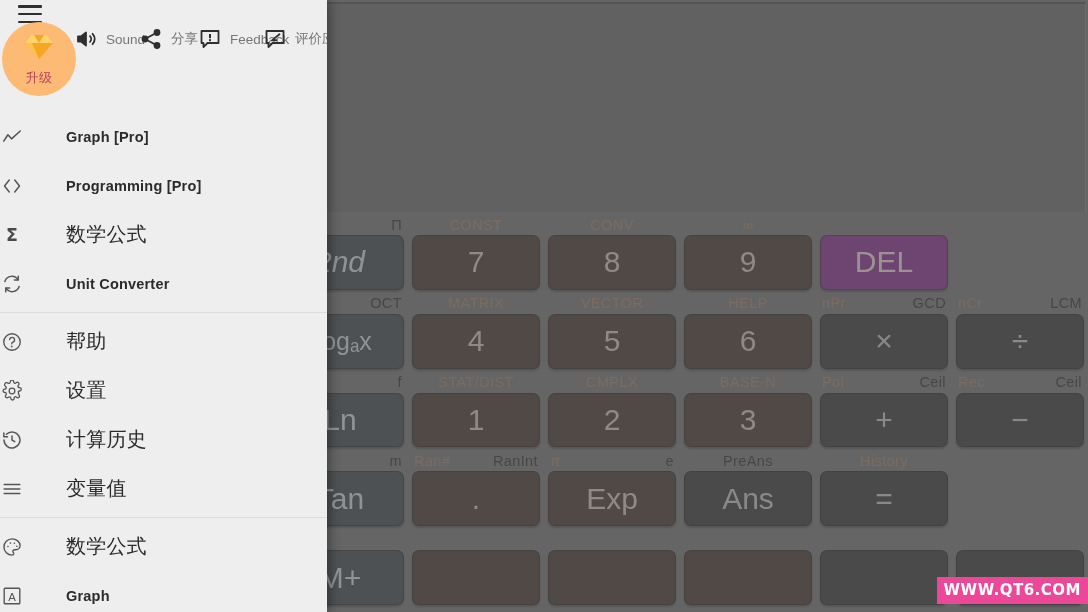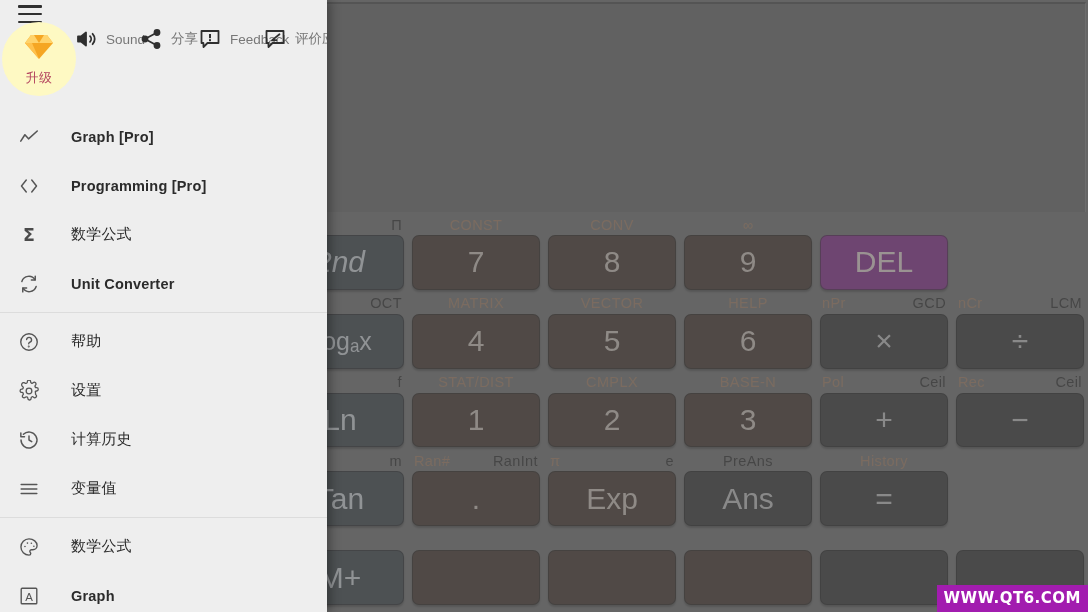--- a/index.html
+++ b/index.html
@@ -78,60 +78,60 @@
   #drawer-header { position: relative; height: 104px; flex: none; }
   #hamburger {
     position: absolute; left: 18px; top: 5px;
     width: 24px; height: 18px;
     display: flex; flex-direction: column; justify-content: space-between;
   }
   #hamburger i { display: block; height: 2.5px; background: #2f2f2f; border-radius: 1px; }
   #upgrade-badge {
     position: absolute; left: 2px; top: 22px;
     width: 74px; height: 74px; border-radius: 50%;
-    background: #fef9c3;
+    background: #fdba74;
     display: flex; flex-direction: column; align-items: center; justify-content: center;
   }
   #upgrade-badge .diamond { margin-top: 2px; }
   #upgrade-badge .badge-label {
     font-size: 13px; color: #b4455f; margin-top: 5px; letter-spacing: .5px;
   }
   #header-actions {
     position: absolute; left: 74px; top: 26px; right: 0;
     display: flex; align-items: flex-start;
   }
   .hdr-action {
     width: 65px; display: flex; flex-direction: row;
     align-items: center; gap: 8px; cursor: pointer;
   }
   .hdr-action .ico { height: 26px; display: flex; align-items: center; justify-content: center; }
   .hdr-action .cap { font-size: 13.5px; color: #777; white-space: nowrap; }
 
   #drawer-list { flex: 1; overflow: hidden; }
   .drawer-item {
     height: 49px; display: flex; align-items: center;
-    padding-left: 17px; cursor: pointer;
+    cursor: pointer; gap: 12px;
   }
   .drawer-item .di-ico {
     width: 24px; height: 24px; flex: none;
     display: flex; align-items: center; justify-content: center;
     color: #555;
   }
   .drawer-item .di-label {
     margin-left: 30px; font-size: 14.5px; color: #2b2b2b; font-weight: bold;
     letter-spacing: .2px;
   }
-  .drawer-item.cjk .di-label { font-weight: normal; font-size: 15px; }
+  .drawer-item.cjk .di-label { font-weight: normal; font-size: 20px; }
   .drawer-divider { height: 1px; background: #dcdcdc; margin: 4px 0; }
   .grp-pad-top { height: 8px; }
 
   
   #watermark {
-    position: absolute; right: 0; bottom: 0;
-    background: #a21caf; color: #ffffff;
+    position: absolute; right: 0; bottom: 8px;
+    background: #ec4899; color: #ffffff;
     font-family: "DejaVu Sans", sans-serif;
     font-weight: bold; font-size: 15px; letter-spacing: .5px;
     padding: 4px 7px 5px 7px;
   }
 </style>
 </head>
 <body>
 
 <div id="app">
 

